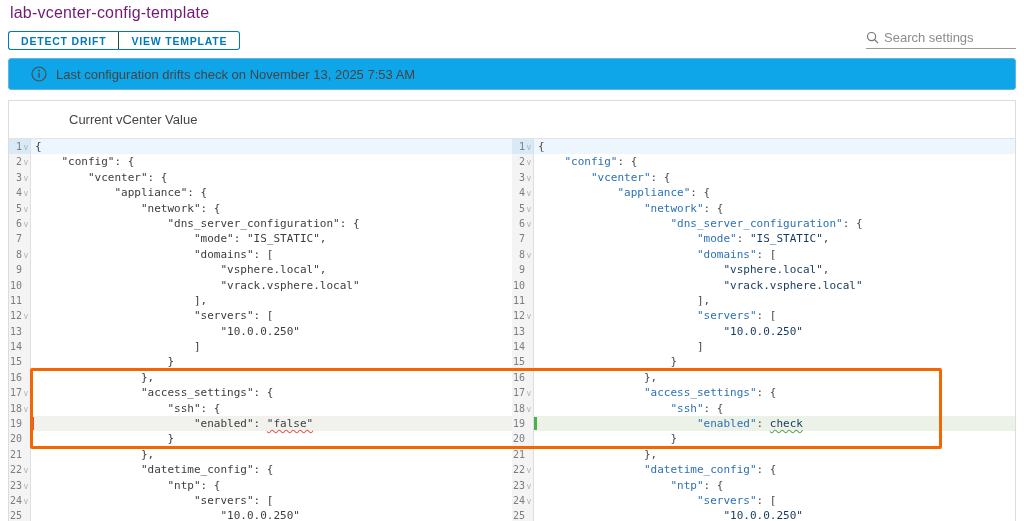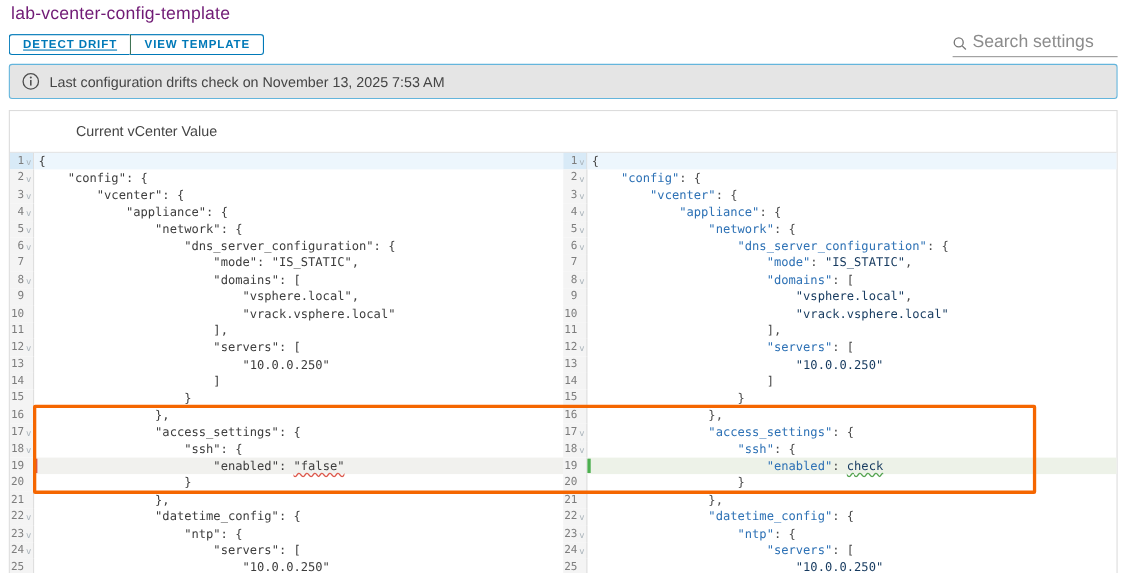--- a/index.html
+++ b/index.html
@@ -6,32 +6,32 @@
   html,body { width:1024px; height:521px; overflow:hidden; background:#fff;
     font-family:"Liberation Sans", sans-serif; position:relative; }
 
   
   .page-title { position:absolute; left:10px; top:4px; font-size:16px; color:#701a75;
     font-weight:400; letter-spacing:.2px; }
   .btn-group { position:absolute; left:8px; top:31px; display:flex; }
   .btn { background:#fff; border:1px solid #0079b8; color:#0079b8; font-size:10.5px;
     font-weight:600; letter-spacing:.8px; padding:3px 12px 2px; height:19px; cursor:pointer;
     font-family:"Liberation Sans", sans-serif; }
-  .btn:first-child { border-radius:3px 0 0 3px; border-right:none;text-decoration:underline; }
+  .btn:first-child { border-radius:3px 0 0 3px; border-right:none; }
   .btn:last-child { border-radius:0 3px 3px 0; border-left:1px solid #14532d; }
   .search-wrap { position:absolute; right:8px; top:30px; width:150px; display:flex;
     align-items:center; gap:5px; border-bottom:1px solid #9a9a9a; padding-bottom:3px; }
-  .search-wrap input { border:none; outline:none; width:120px; font-size:16px;
+  .search-wrap input { border:none; outline:none; width:120px; font-size:13px;
     color:#454545; font-family:"Liberation Sans", sans-serif; background:transparent; }
   .search-wrap input::placeholder { color:#8c8c8c; }
 
   
   .banner { position:absolute; left:8px; right:8px; top:58px; height:32px;
-    background:#e5e5e5; border:1px solid #64b5dc; border-radius:3px; display:flex;
-    align-items:center; padding-left:11px; gap:9px; }
+    background:#0ea5e9; border:1px solid #64b5dc; border-radius:3px; display:flex;
+    align-items:center; padding-left:22px; gap:9px; }
   .banner-text { font-size:13px; color:#454545; }
 
   
   .card { position:absolute; left:8px; right:8px; top:100px; height:520px;
     border:1px solid #dcdcdc; background:#fff; }
   .card-header { display:flex; height:38px; border-bottom:1px solid #e3e3e3; }
   .card-header .col { width:50%; display:flex; align-items:center; }
   .card-header .col:first-child { padding-left:20px; }
   .card-header .col:last-child { padding-left:12px; }
   .col-title { font-size:13px; color:#454545;margin-left:48px; }

